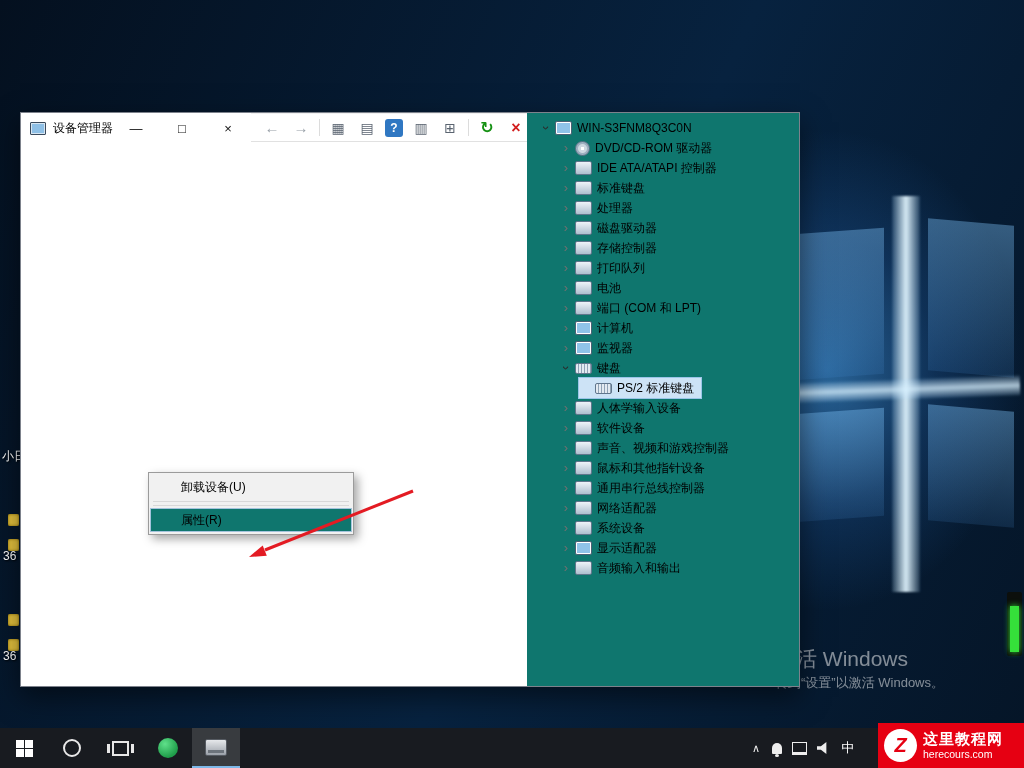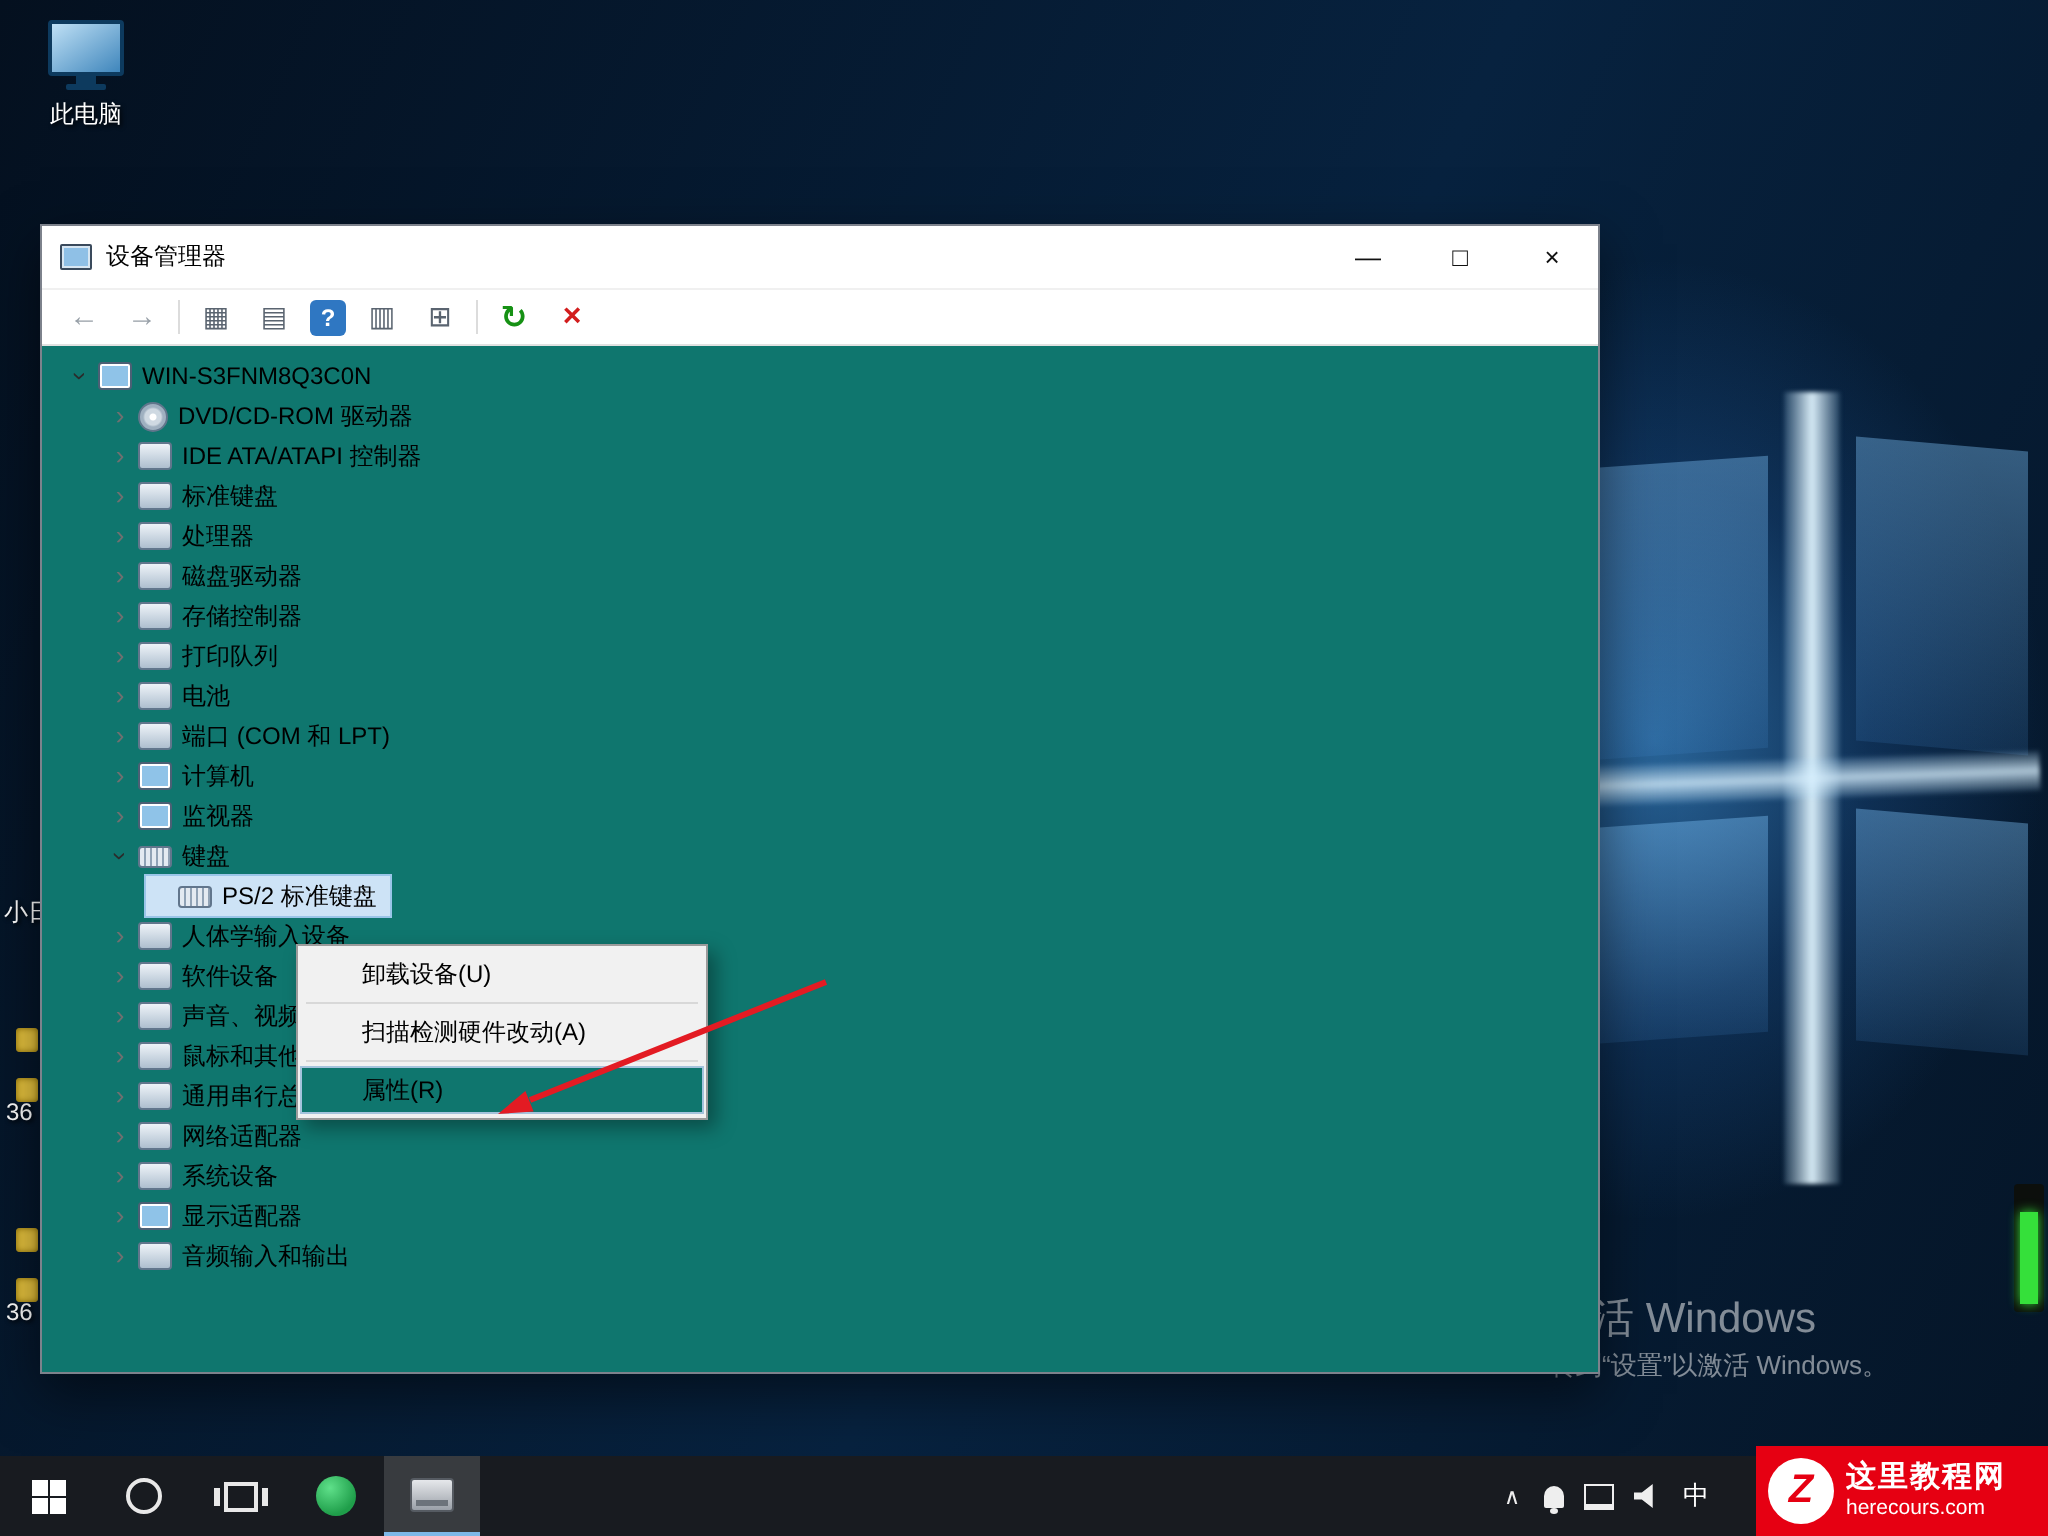--- a/index.html
+++ b/index.html
@@ -30,21 +30,21 @@
   .ydot{position:absolute;width:11px;height:12px;background:#e9c53f;border-radius:2px;
     box-shadow:inset 0 0 3px #8a6d00;}
   
   .act1{position:absolute;left:775px;top:645px;font-size:21px;color:rgba(255,255,255,.5);}
   .act2{position:absolute;left:775px;top:674px;font-size:13px;color:rgba(255,255,255,.5);}
   
   .gbar{position:absolute;right:2px;top:592px;width:15px;height:64px;background:#0c0f0c;border-radius:2px;}
   .gfill{position:absolute;left:3px;right:3px;bottom:4px;height:46px;background:#35e03a;box-shadow:0 0 6px #35e03a;}
   
   .dmwin{position:absolute;left:20px;top:112px;width:778px;height:573px;background:#fff;
-    border:1px solid #7d828c;box-shadow:0 10px 26px rgba(0,0,0,.5);display:flex;flex-direction:column;z-index:10;}
+    border:1px solid #7d828c;box-shadow:0 10px 26px rgba(0,0,0,.5);display:flex;z-index:10;}
   .titlebar{height:31px;display:flex;align-items:center;padding-left:9px;flex:0 0 auto;}
   .appicon{width:14px;height:11px;border:1px solid #3a4a5c;border-radius:1px;background:#d7e6f2;position:relative;}
   .appicon::after{content:"";position:absolute;inset:1px;background:#8fc0e6;}
   .wtitle{font-size:12px;color:#000;margin-left:7px;}
   .caps{margin-left:auto;display:flex;height:100%;}
   .cap{width:46px;height:100%;display:flex;align-items:center;justify-content:center;font-size:13px;color:#111;}
   .menubar{height:23px;display:flex;align-items:center;font-size:12px;padding-left:4px;flex:0 0 auto;}
   .mitem{padding:3px 8px;color:#000;}
   .toolbar{height:27px;display:flex;align-items:center;gap:7px;padding-left:10px;
     border-top:1px solid #f0f0f0;border-bottom:1px solid #e1e1e1;flex:0 0 auto;}
@@ -116,26 +116,20 @@
 <div class="screen">
 
   <div class="glow"></div>
   <div class="pane p1"></div>
   <div class="pane p2"></div>
   <div class="pane p3"></div>
   <div class="pane p4"></div>
   <div class="beamv"></div>
   <div class="beamh"></div>
 
-  <div class="thispc">
-    <div class="pcicon"></div>
-    <div class="pcstand"></div>
-    <div class="pcbase"></div>
-    <div class="pclabel">此电脑</div>
-  </div>
 
   <div class="ydot" style="left:8px;top:514px;"></div>
   <div class="ydot" style="left:8px;top:539px;"></div>
   <div class="ydot" style="left:8px;top:614px;"></div>
   <div class="ydot" style="left:8px;top:639px;"></div>
   <div class="frag" style="left:2px;top:448px;">小日</div>
   <div class="frag" style="left:3px;top:549px;">36</div>
   <div class="frag" style="left:3px;top:649px;">36</div>
 
   <div class="act1">激活 Windows</div>
@@ -287,21 +281,20 @@
         <span class="ticon"></span>
         <span>音频输入和输出</span>
       </div>
     </div>
 
   </div>
 
   <div class="ctx">
     <div class="citem">卸载设备(U)</div>
     <div class="csep"></div>
-    <div class="citem">扫描检测硬件改动(A)</div>
     <div class="csep"></div>
     <div class="citem hl">属性(R)</div>
   </div>
 
   <svg class="anno" width="1024" height="768" viewBox="0 0 1024 768">
     <line x1="413" y1="491" x2="265" y2="550" stroke="#e31b23" stroke-width="3"></line>
     <polygon points="249,557 262.7,545.5 266.8,555.8" fill="#e31b23"></polygon>
   </svg>
 
   <div class="taskbar">

